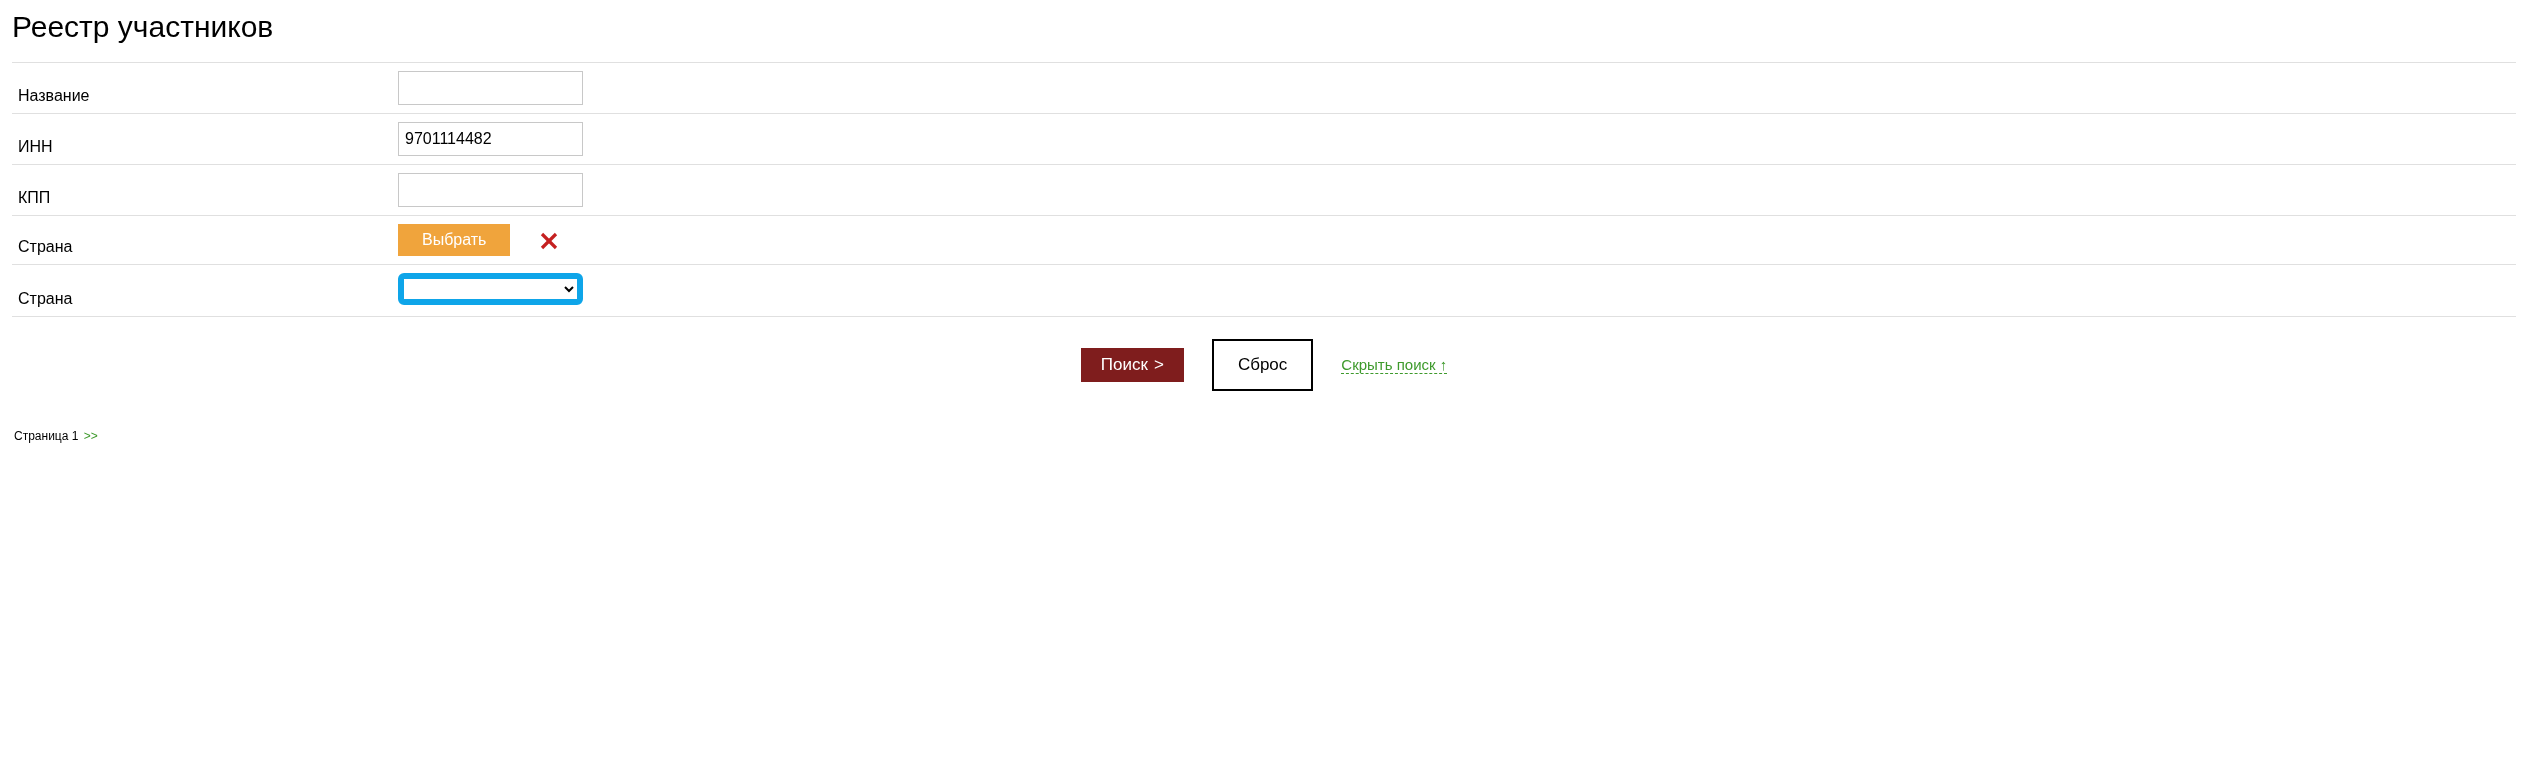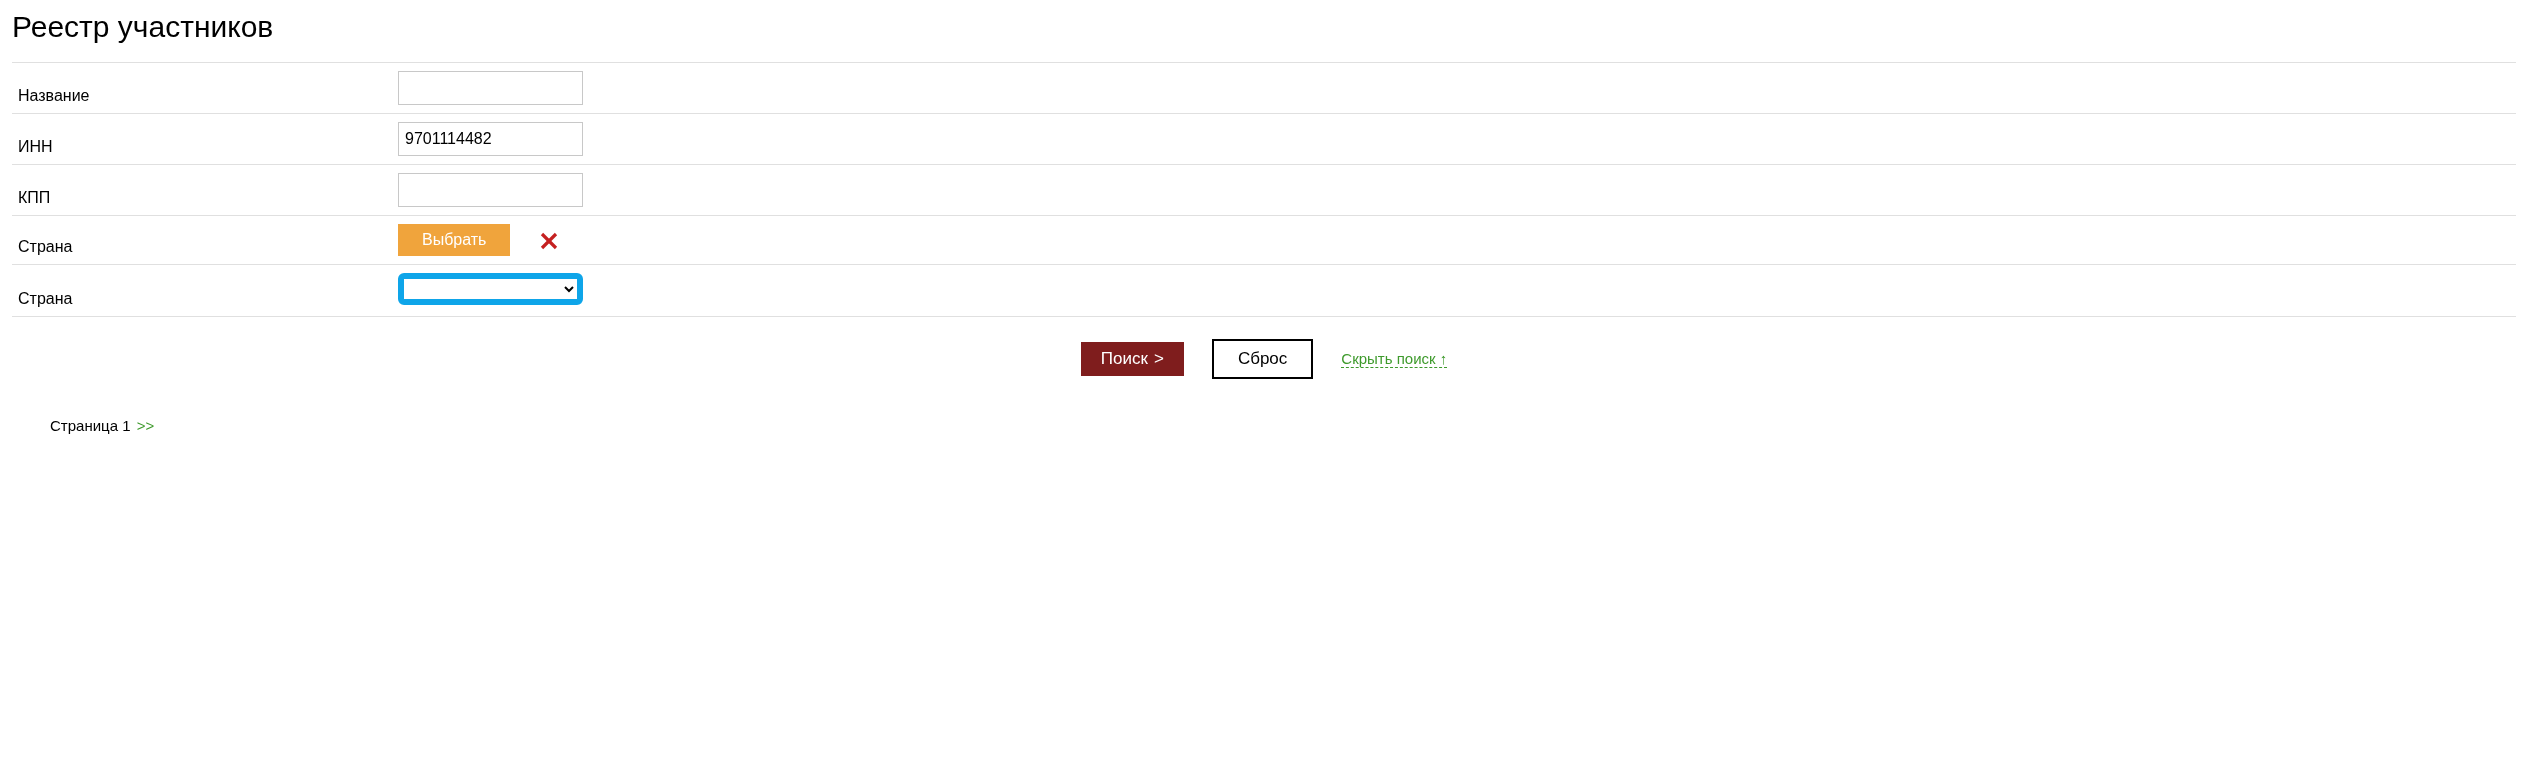--- a/index.html
+++ b/index.html
@@ -10,30 +10,30 @@
     .filter-row { display: flex; align-items: flex-end; border-bottom: 1px solid #e0e0e0; padding: 8px 6px; }
     .filter-label { width: 380px; font-size: 16px; }
     .filter-control { flex: 1; }
     .text-input { width: 185px; height: 34px; border: 1px solid #c8c8c8; padding: 2px 6px; font-size: 16px; }
     .btn-select { background: #f0a43c; color: #fff; border: none; padding: 6px 24px; font-size: 16px; cursor: pointer; height: 32px; }
     .clear-region { display: inline-flex; align-items: center; justify-content: center; margin-left: 24px; cursor: pointer; vertical-align: middle; }
     .select-country { width: 185px; height: 30px; border: 6px solid #0ea5e9; border-radius: 6px; padding: 10px 8px; font-size: 16px; background: #fff; }
     .action-bar { display: flex; align-items: center; justify-content: center; gap: 28px; padding: 22px 0 18px; }
     .btn-search { background: #7f1d1d; color: #fff; border: none; padding: 7px 20px; font-size: 17px; cursor: pointer; }
     .btn-search .chev { margin-left: 6px; }
-    .btn-reset { background: #fff; color: #000; border: 2px solid #000; padding: 8px 24px; font-size: 17px; cursor: pointer; }
+    .btn-reset { background: #fff; color: #000; border: 2px solid #000; padding: 14px 24px; font-size: 17px; cursor: pointer; }
     .hide-search { color: #3e9a2c; text-decoration: none; border-bottom: 1px dashed #3e9a2c; font-size: 15px; cursor: pointer; display: inline-flex; align-items: center; gap: 4px; }
     .hide-search .arrow { text-decoration: none; border: none; }
     .table { width: 100%; border-collapse: collapse; margin-top: 4px; }
     .table thead th { background: #f6f6f6; font-weight: 400; font-size: 15px; color: #333; text-align: left; padding: 10px 10px; }
     .th-inn { width: 120px; }
     .th-kpp { width: 110px; }
     .th-ogrn { width: 140px; }
     .th-type { width: 90px; }
-    .pagination { margin-top: 20px; font-size: 15px; padding-left: 2px; margin-left: 36px; }
+    .pagination { margin-top: 20px; font-size: 12px; padding-left: 2px; }
     .pagination .next { color: #3e9a2c; text-decoration: none; margin-left: 2px; cursor: pointer; }
     svg.x-icon path { stroke: #c52020; stroke-width: 3.2; }
   </style>
 </head>
 <body>
 
 <div class="container">
   <h1>Реестр участников</h1>
 
   <div class="filters">

